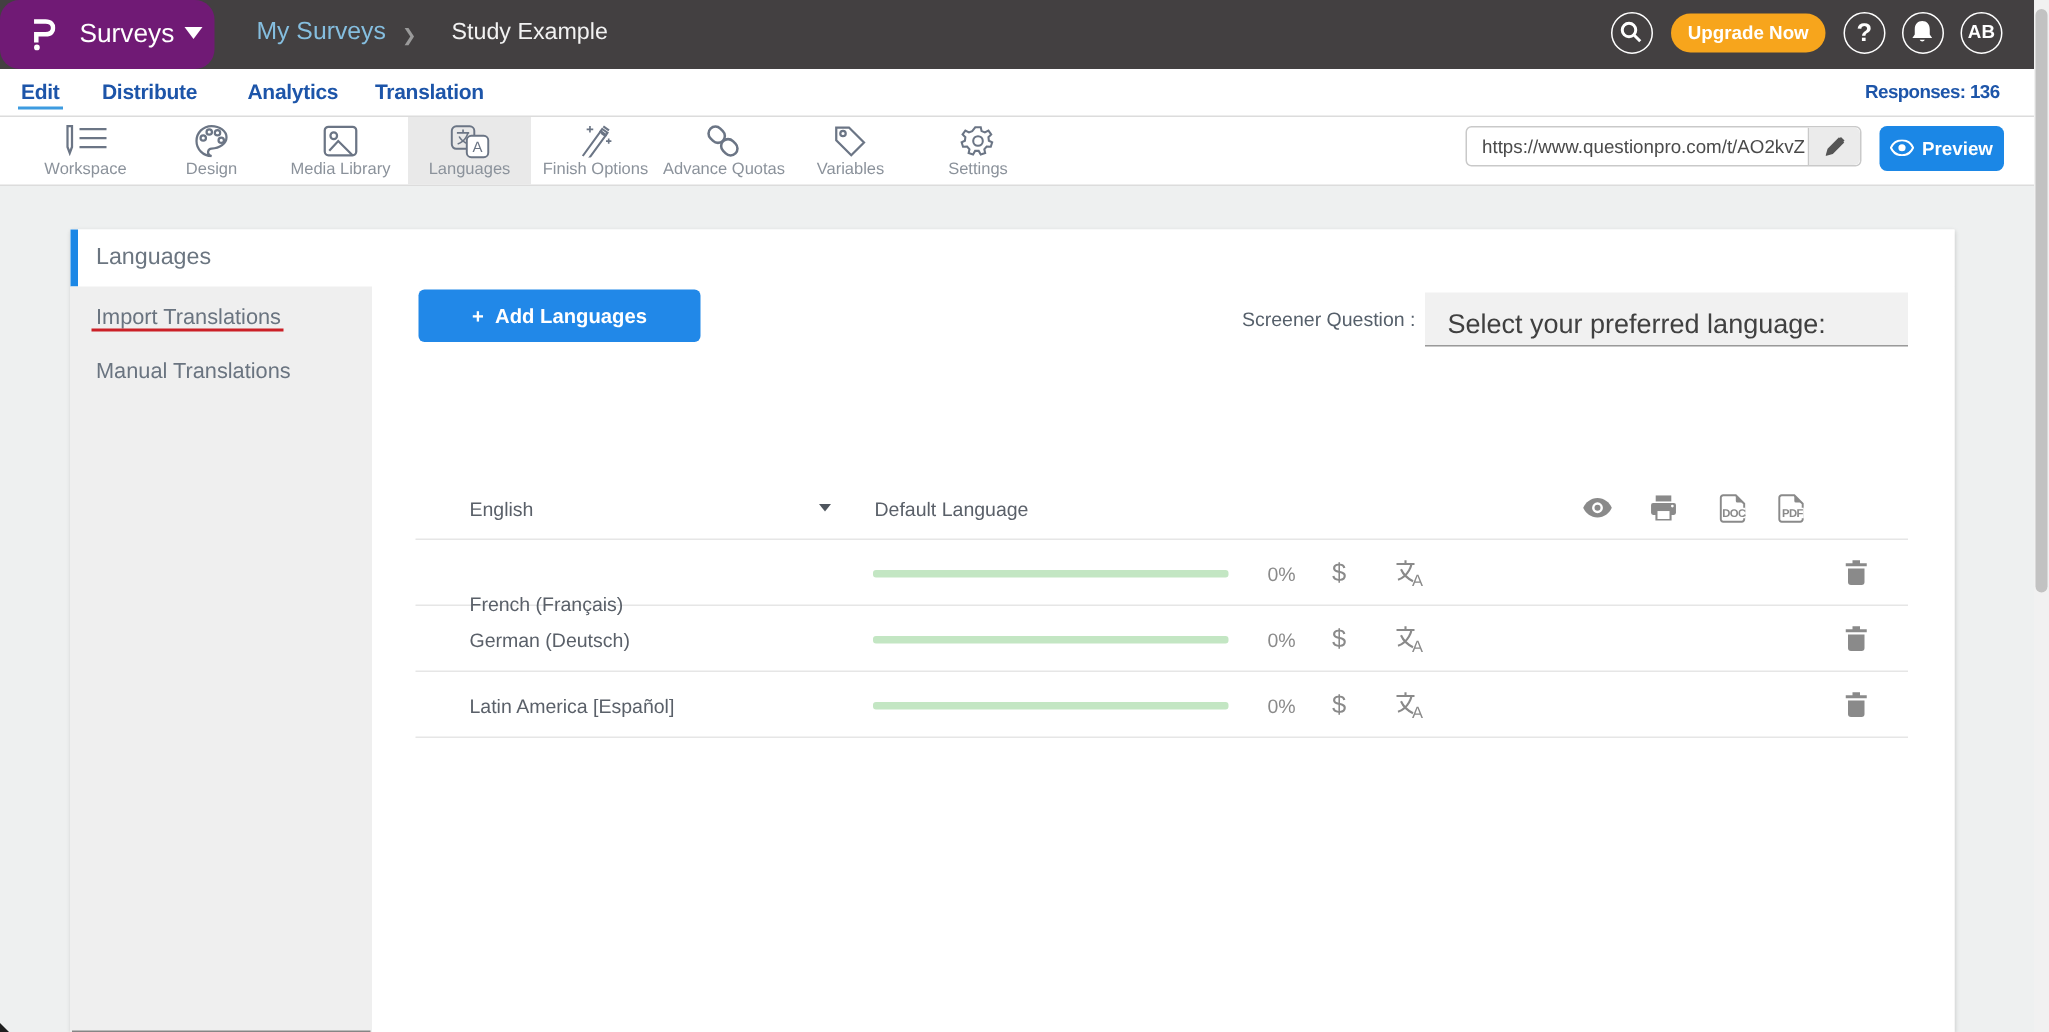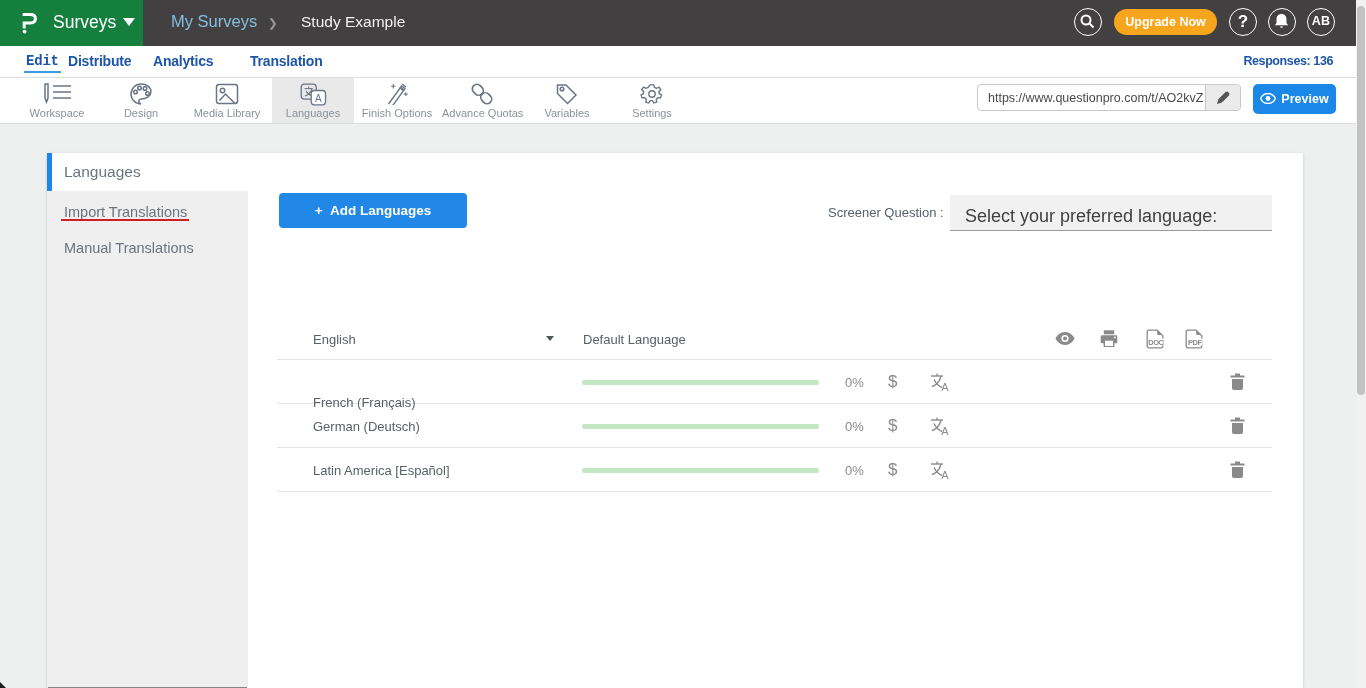--- a/index.html
+++ b/index.html
@@ -1,34 +1,34 @@
 <!DOCTYPE html>
 <html><head>
 <meta charset="utf-8">
 <style>
 * { margin:0; padding:0; box-sizing:border-box; }
 html,body { width:1366px; height:688px; overflow:hidden; font-family:"Liberation Sans", sans-serif; background:#eef0f0; }
 
 
 .topbar { position:absolute; left:0; top:0; width:1366px; height:46px; background:#434041; }
-.logo { position:absolute; left:0; top:0; width:143px; height:46px; background:#15803d; }
+.logo { position:absolute; left:0; top:0; width:143px; height:46px; background:#701a75;border-radius:13px; }
 .logo svg { position:absolute; }
 .logo .txt { position:absolute; left:53px; top:12px; font-size:17.5px; color:#fff; font-weight:400; }
 .logo .caret { position:absolute; left:123px; top:18px; width:0; height:0; border-left:6.5px solid transparent; border-right:6.5px solid transparent; border-top:8px solid #fff; }
 .crumb1 { position:absolute; left:171px; top:12px; font-size:16.5px; color:#85bedf; }
 .crumbsep { position:absolute; left:268px; top:16px; font-size:11.5px; color:#9a9a9a; }
 .crumb2 { position:absolute; left:301px; top:13px; font-size:15.5px; color:#f2f2f2; }
 .hcirc { position:absolute; top:8px; width:28px; height:28px; border:1.5px solid #fff; border-radius:50%; }
 .upgrade { position:absolute; left:1114px; top:9px; width:103px; height:26px; background:#f7a51c; border-radius:13px; color:#fff; font-size:12.5px; font-weight:700; text-align:center; line-height:26px; }
 .abtxt { color:#fff; font-size:12.5px; font-weight:700; text-align:center; line-height:25px; letter-spacing:.2px;}
 
 
 .tabrow { position:absolute; left:0; top:46px; width:1366px; height:32px; background:#fff; border-bottom:1px solid #dcdcdc; }
 .tab { position:absolute; top:7px; font-size:14px; font-weight:700; letter-spacing:-0.2px; color:#1d55a9; }
-.tab.edit { left:26px;font-family:Liberation Mono, monospace; }
+.tab.edit { left:14px; }
 .tab.edit::after { content:""; position:absolute; left:-2px; right:-2px; bottom:-4px; height:2px; background:#3d9be0; }
 .responses { position:absolute; right:33px; top:8px; font-size:12.5px; font-weight:700; letter-spacing:-0.4px; color:#1d55a9; }
 
 
 .toolbar { position:absolute; left:0; top:78px; width:1366px; height:46px; background:#fff; border-bottom:1px solid #dcdcdc; }
 .titem { position:absolute; top:0; height:45px; text-align:center; }
 .titem .lbl { position:absolute; bottom:4px; width:100%; font-size:11px; color:#8b929b; white-space:nowrap; }
 .titem svg { margin-top:5px; }
 .titem.active { background:#e9e9e9; }
 .urlbox { position:absolute; left:977px; top:6px; width:264px; height:27px; border:1px solid #c9c9c9; border-radius:4px; background:#fff; }
@@ -97,21 +97,21 @@
       </svg>
   </div>
   <div class="hcirc" style="left:1307px;">
       <div class="abtxt">AB</div>
     </div>
 </div>
 
 <div class="tabrow">
   <div class="tab edit">Edit</div>
   <div class="tab" style="left:68px;">Distribute</div>
-  <div class="tab" style="left:153px;">Analytics</div>
+  <div class="tab" style="left:165px;">Analytics</div>
   <div class="tab" style="left:250px;">Translation</div>
   <div class="responses">Responses: 136</div>
 </div>
 
 <div class="toolbar">
   <div class="titem" style="left:17px; width:80px;">
     <svg width="34" height="22" viewBox="0 0 34 22">
         <g fill="none" stroke="#6b7585" stroke-width="1.5">
           <path d="M8 1 v14 l-1.5 4 l-1.5 -4 v-14 z"></path>
           <line x1="13" y1="3" x2="31" y2="3"></line>

